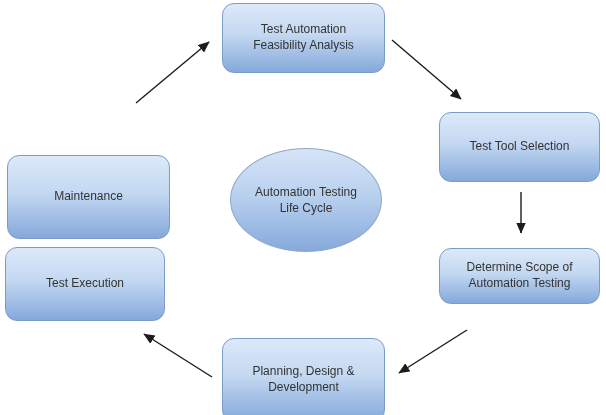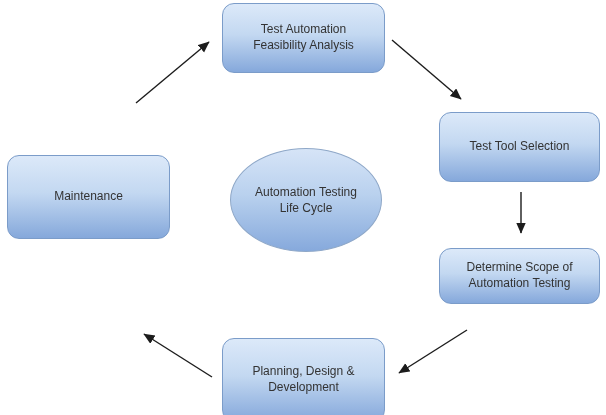--- a/index.html
+++ b/index.html
@@ -92,20 +92,23 @@
   </div>
 
   <div class="node node-scope">
     <span>Determine Scope of Automation  Testing</span>
   </div>
 
   <div class="node node-planning">
     <span>Planning, Design &amp; Development</span>
   </div>
 
+  <div class="node node-execution">
+    <span>Test Execution</span>
+  </div>
 
   <div class="node node-maintenance">
     <span>Maintenance</span>
   </div>
 
   <div class="center-ellipse">
     <span>Automation Testing Life Cycle</span>
   </div>
 
 </div>

